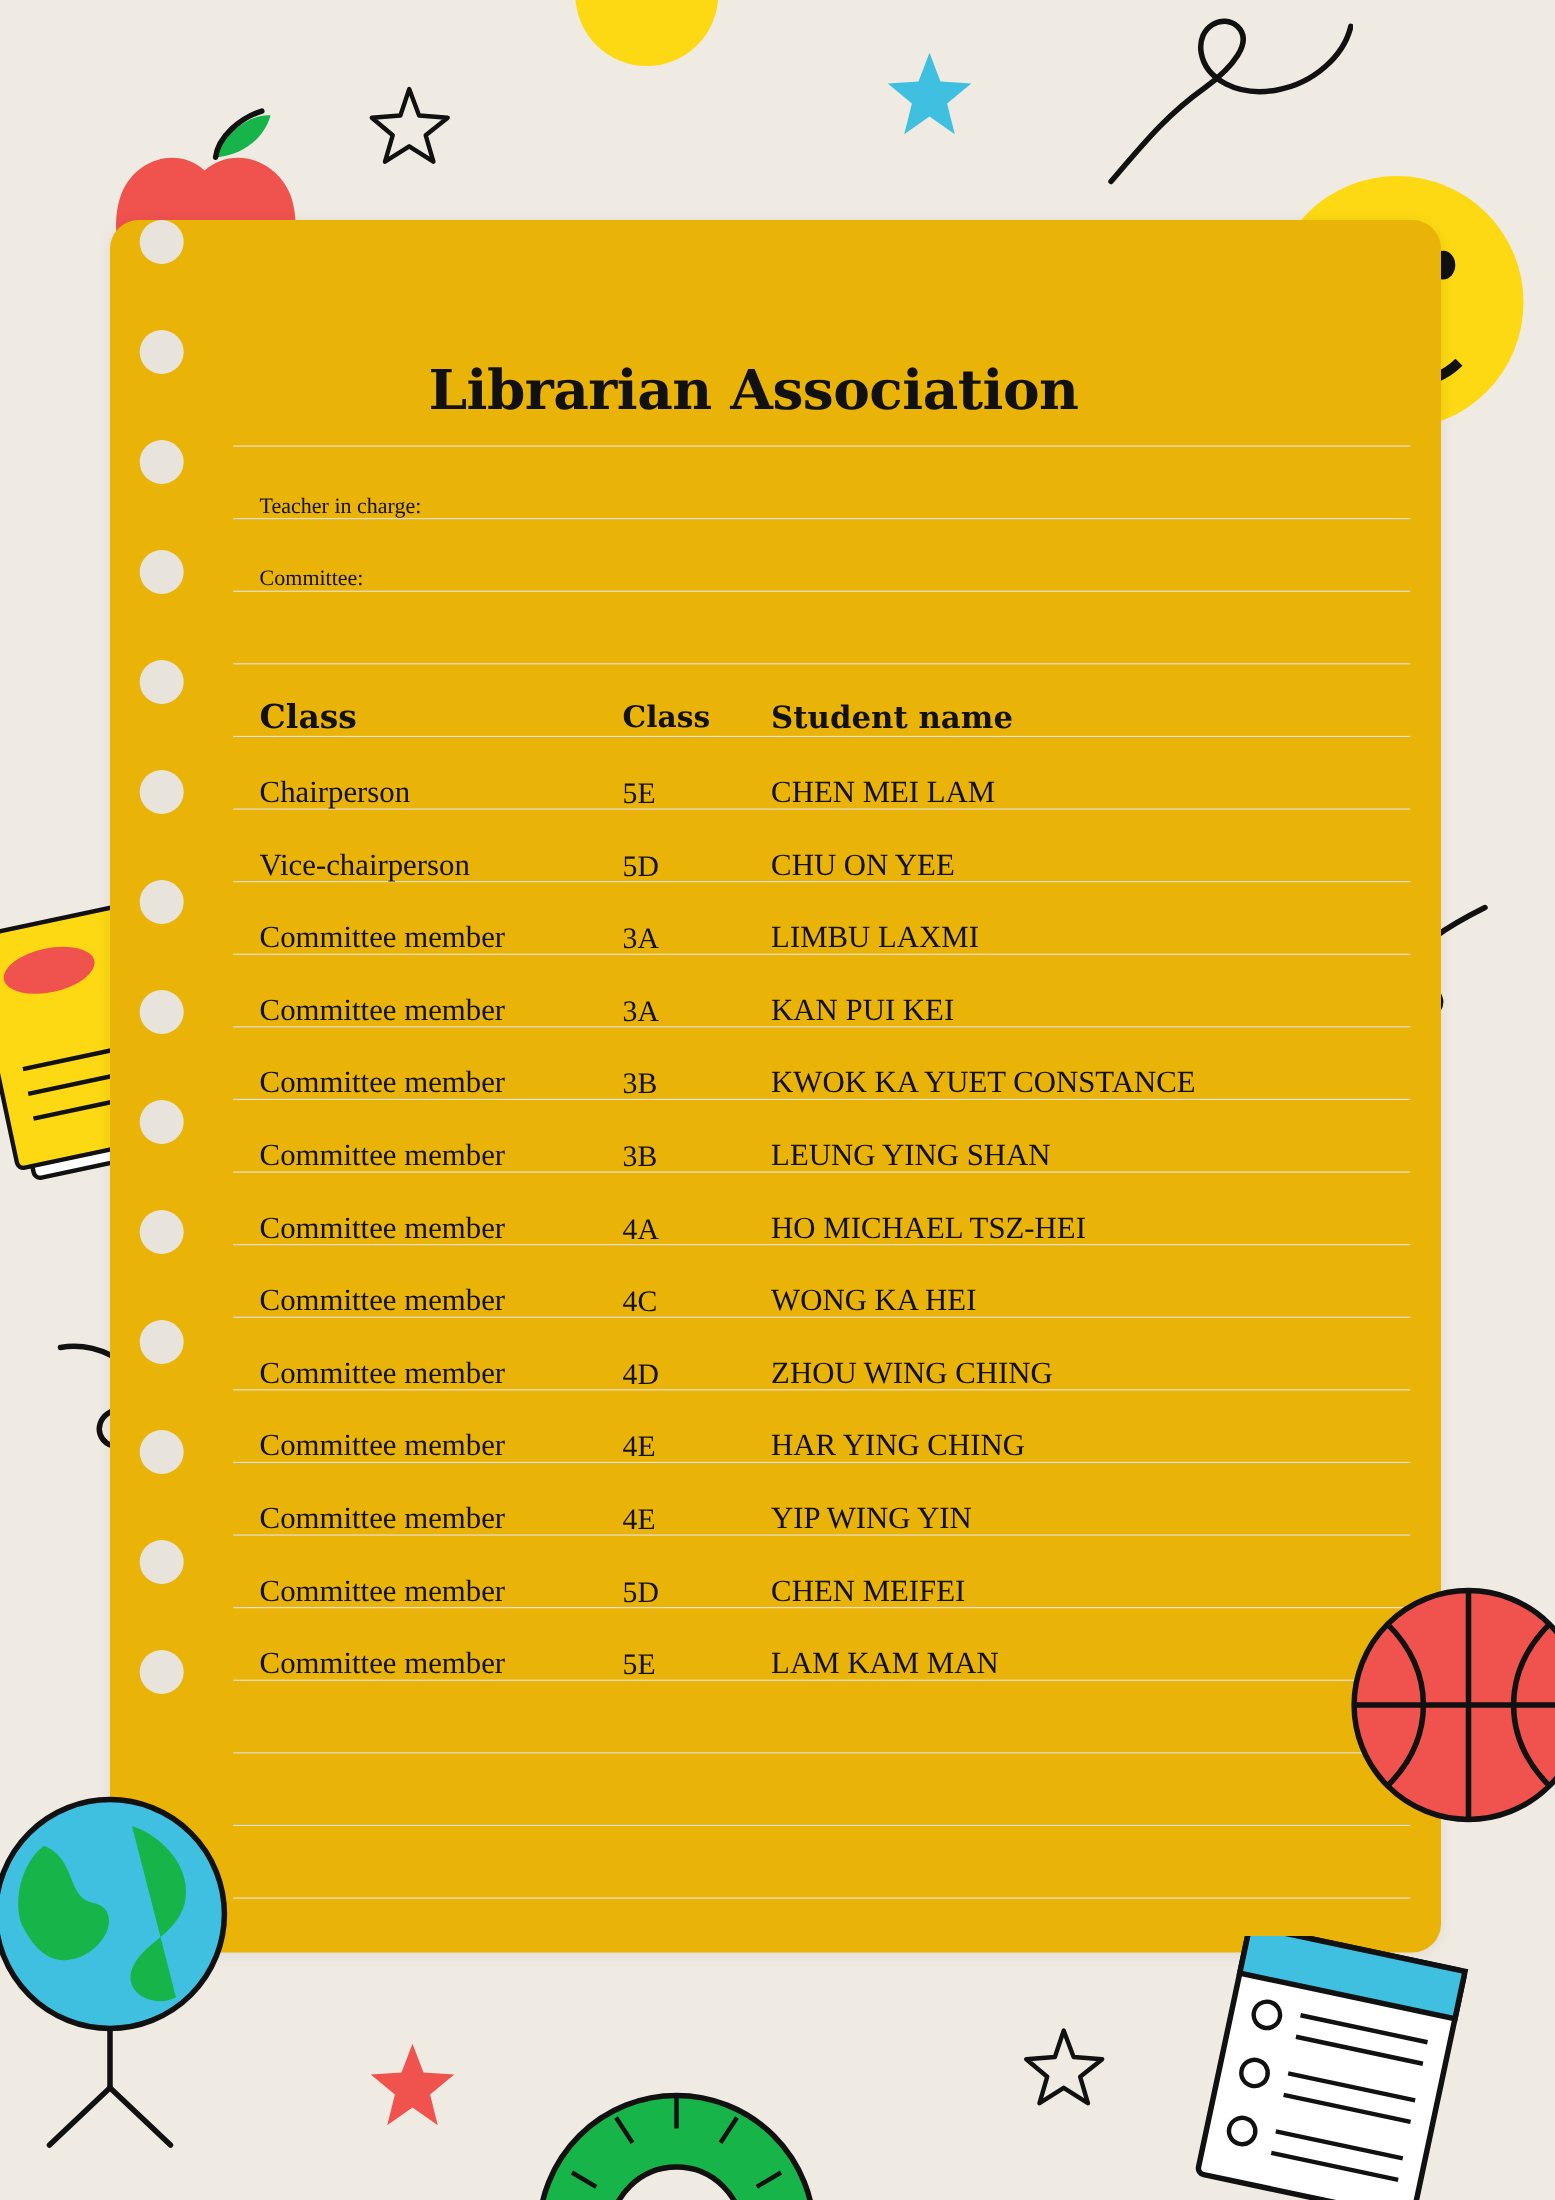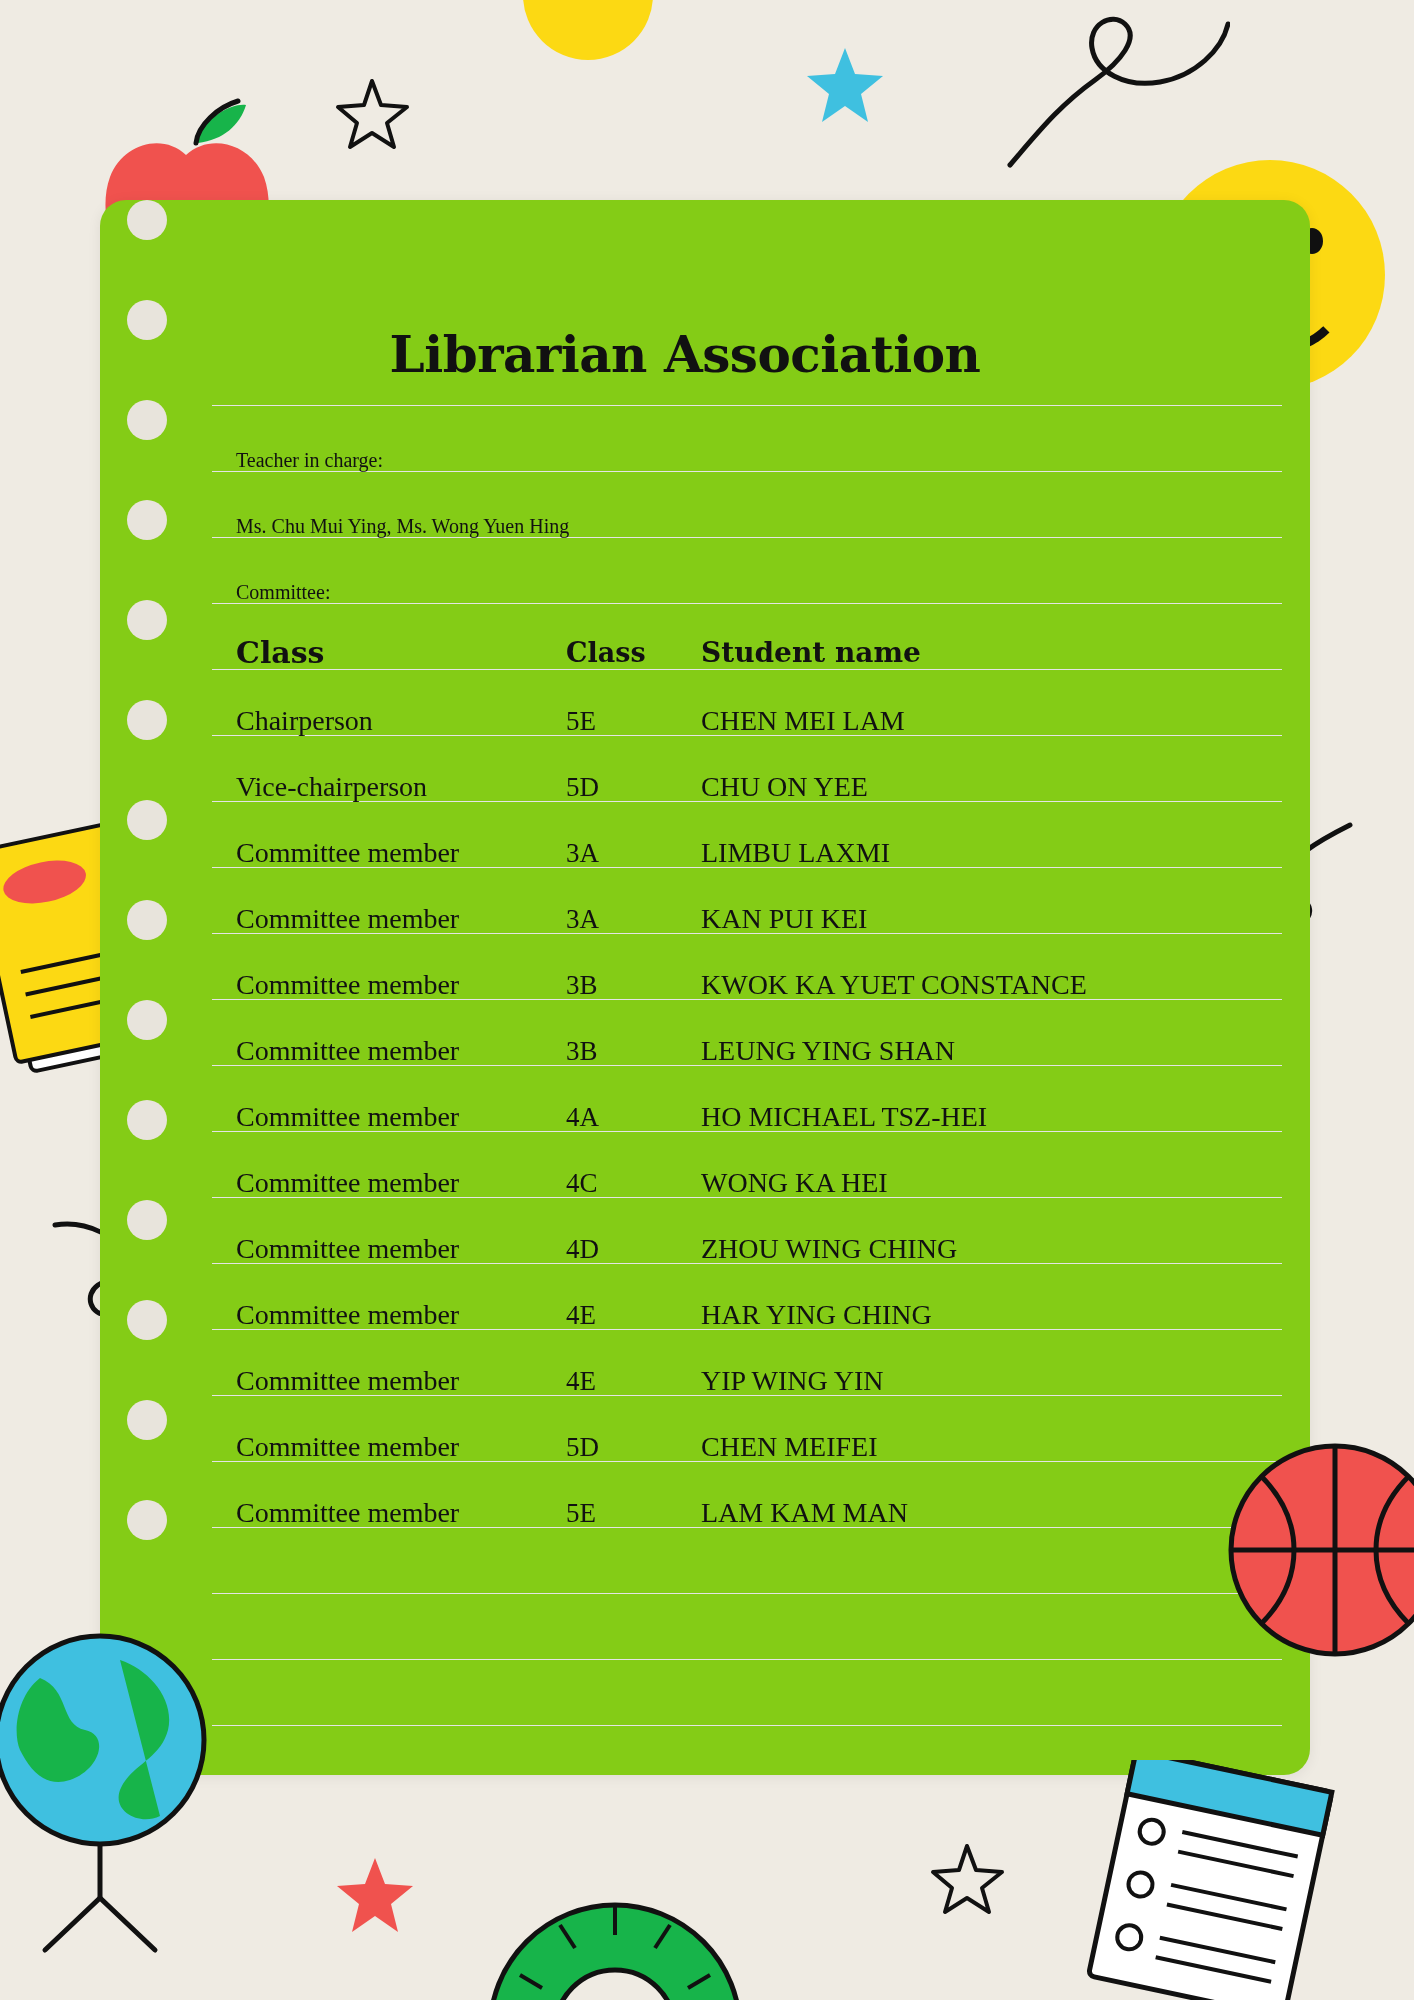--- a/index.html
+++ b/index.html
@@ -85,21 +85,21 @@
   
   .deco-notebook { left: 1080px; top: 1760px; width: 270px; height: 250px; }
 
   
   .paper {
     position: absolute;
     left: 100px;
     top: 200px;
     width: 1210px;
     height: 1575px;
-    background: #84cc16;
+    background: #eab308;
     border-radius: 26px 26px 26px 26px;
     box-shadow: 0 2px 14px rgba(0,0,0,0.07);
     overflow: hidden;
   }
   .rule-lines {
     position: absolute;
     left: 0; right: 0; top: 0; bottom: 0;
   }
   .rule-lines .line {
     position: absolute;
@@ -269,21 +269,20 @@
       <div class="line" style="top:1393px"></div>
       <div class="line" style="top:1459px"></div>
       <div class="line" style="top:1525px"></div>
     </div>
 
     <div class="content">
       <div class="doc-title">Librarian Association</div>
 
       <div class="meta">
         <div>Teacher in charge:</div>
-        <div>Ms. Chu Mui Ying, Ms. Wong Yuen Hing</div>
         <div>Committee:</div>
       </div>
 
       <table class="committee">
         <thead>
           <tr>
             <th class="col-post">Class</th>
             <th class="col-class cell-class">Class</th>
             <th class="col-name cell-name">Student name</th>
           </tr>

